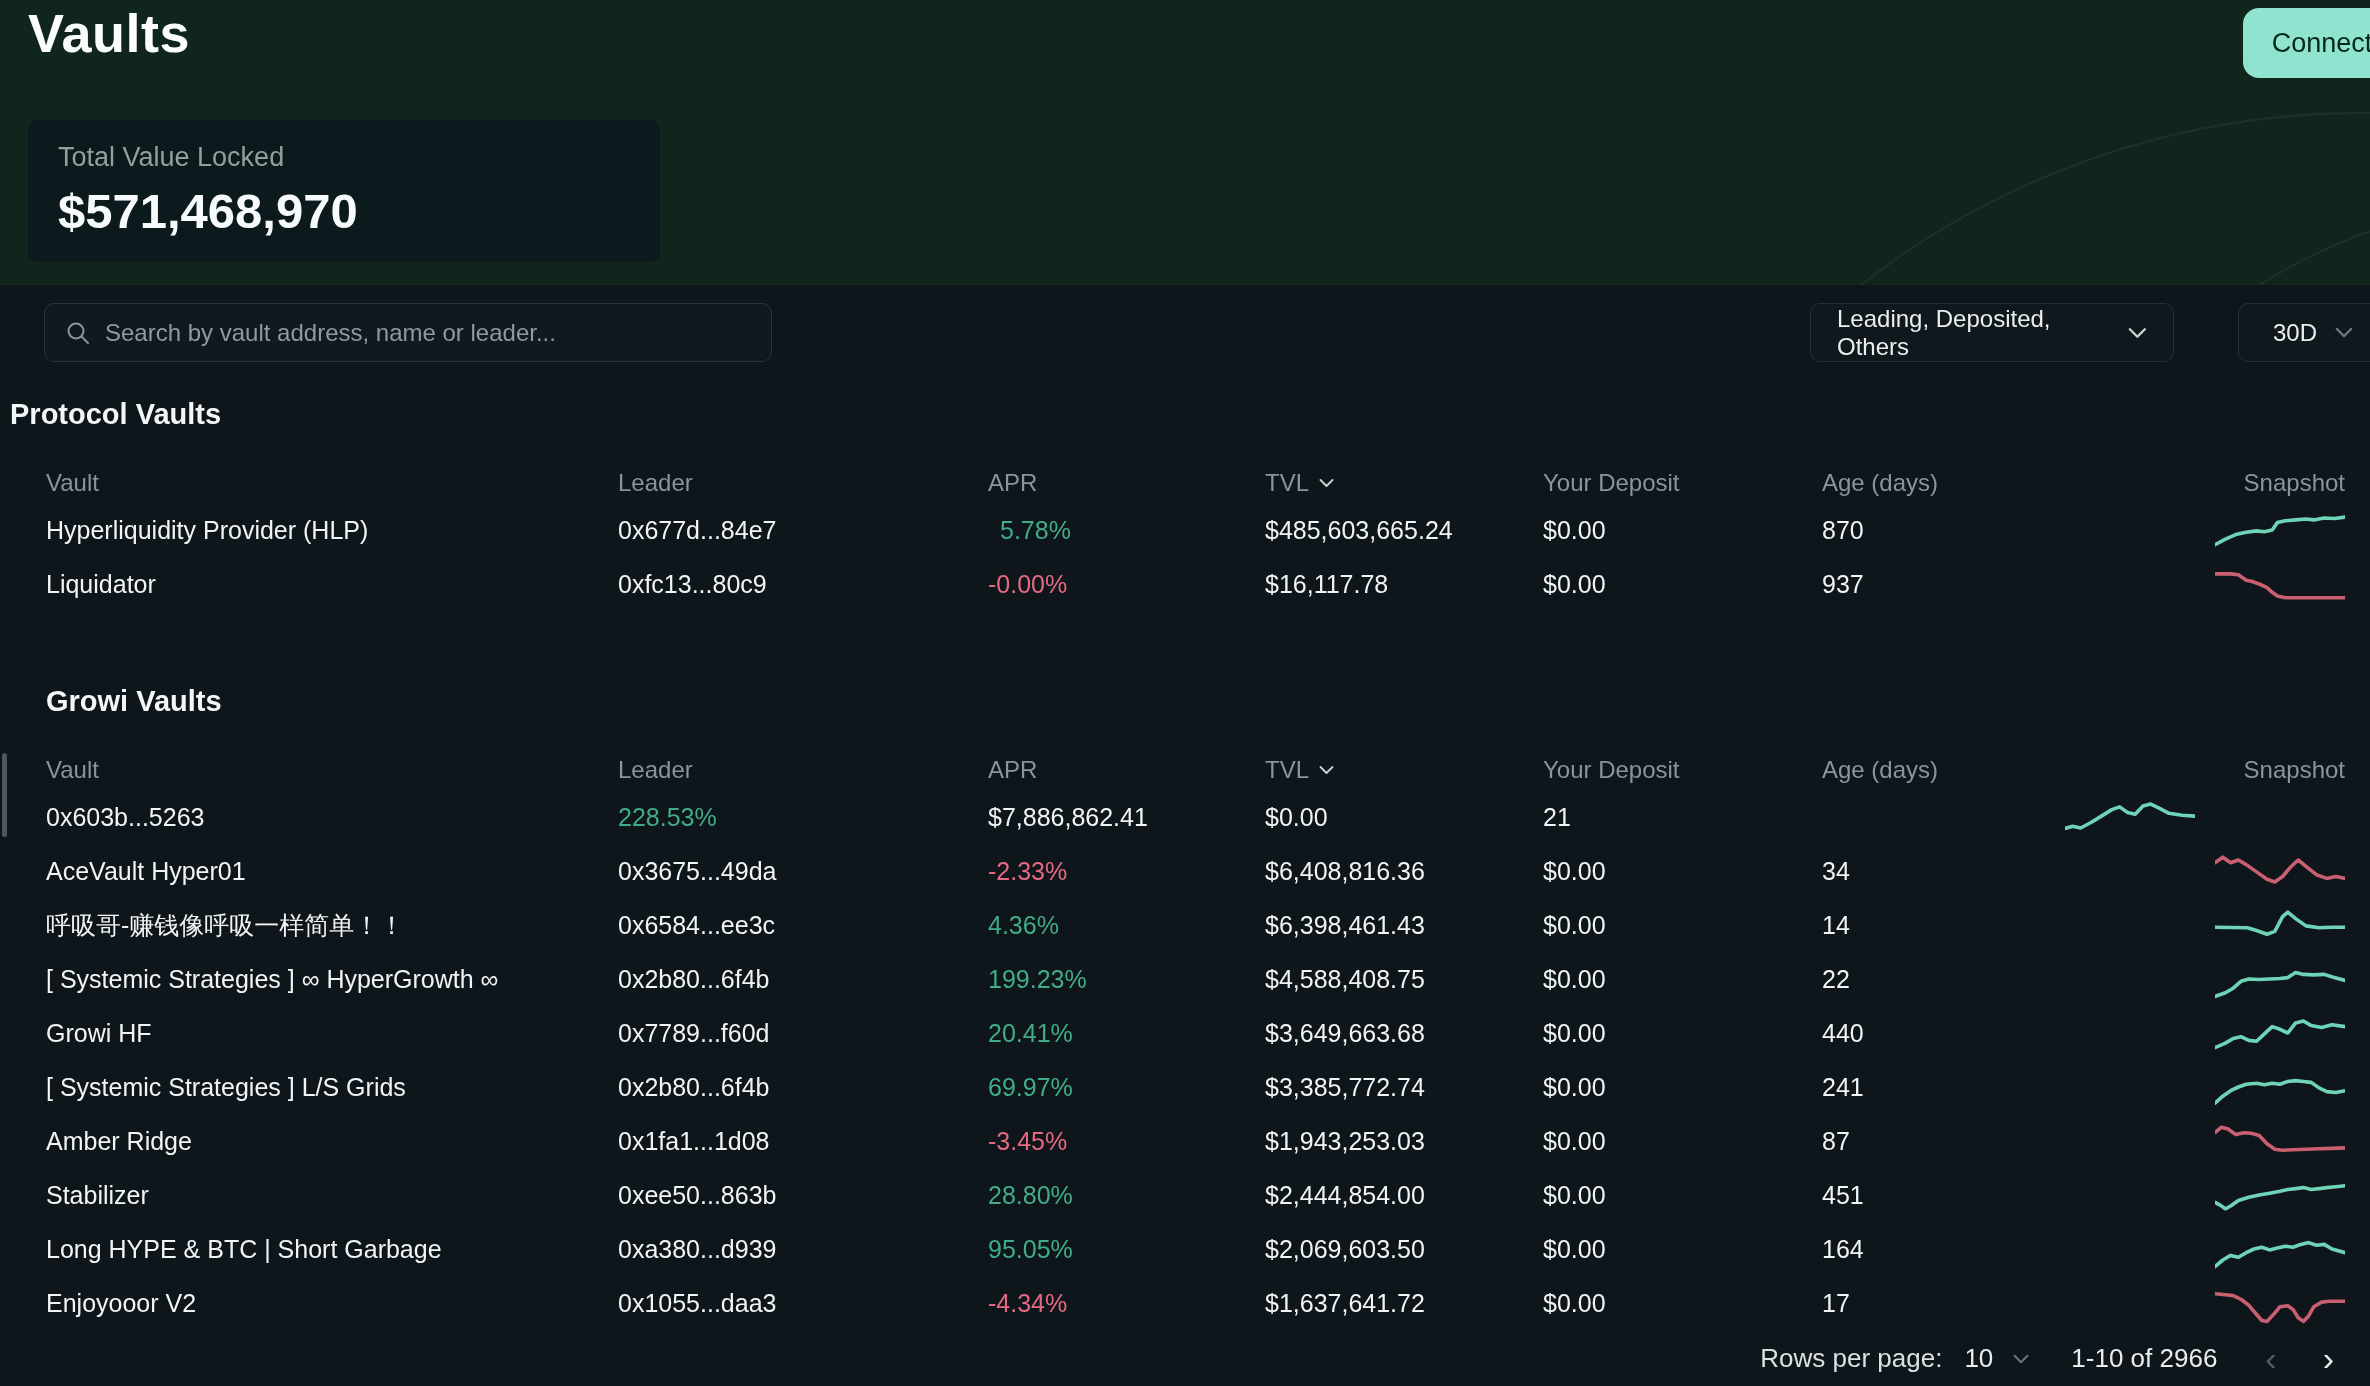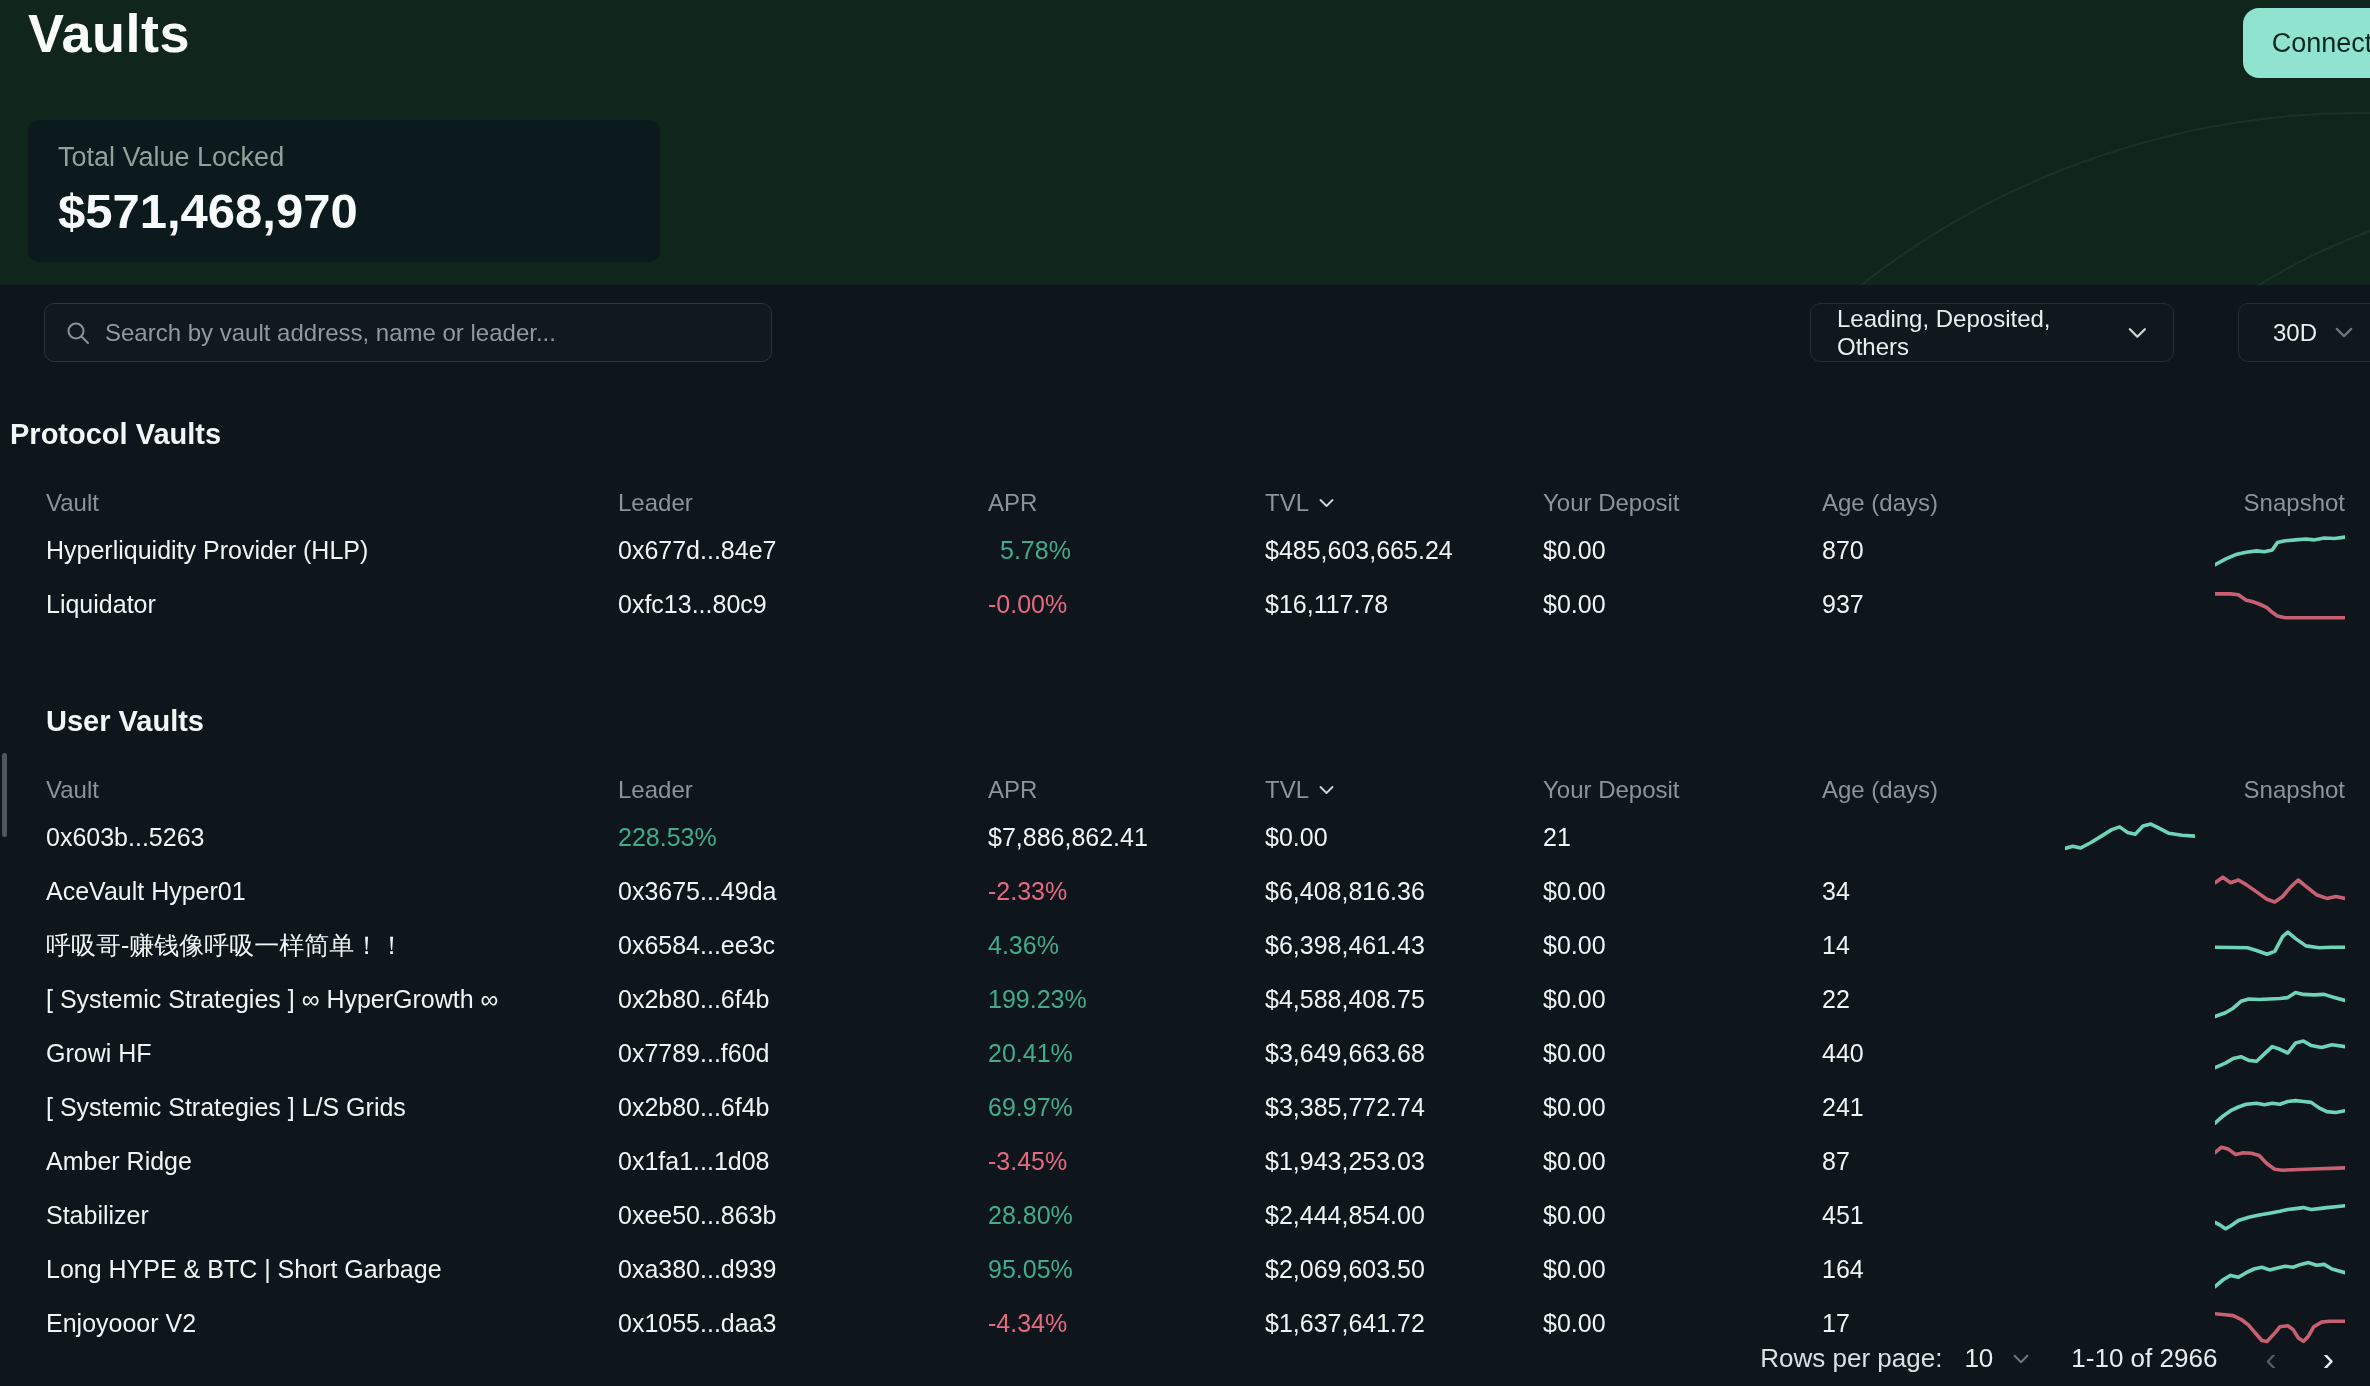--- a/index.html
+++ b/index.html
@@ -35,21 +35,21 @@
   .search-box input { flex:1; background:transparent; border:none; outline:none;
                       font-size:24px; color:#dfe5e6; font-family:inherit; }
   .search-box input::placeholder { color:#8f999e; }
   .dd { display:flex; align-items:center; justify-content:center; gap:18px; height:59px;
         border:1px solid #272f36; border-radius:10px; background:#10171d;
         font-size:24px; color:#e9eeee; cursor:pointer; padding:0 26px; }
   .dd-filter { margin-left:auto; width:364px; }
   .dd-period { margin-left:24px; width:150px; margin-right:-18px; }
 
   .section-heading { font-size:29px; font-weight:600; color:#f2f6f6; padding-left:46px; }
-  .h-protocol { margin-top:56px;padding-left:10px; }
+  .h-protocol { margin-top:36px;padding-left:10px; }
   .h-user { margin-top:74px; }
 
   .vtable { padding:0 25px 0 46px; }
   .vrow { display:grid;
           grid-template-columns:572px 370px 277px 278px 279px 373px 150px;
           align-items:center; height:54px; font-size:25px; }
   .vrow.head { height:40px; margin-top:32px; color:#8b9499; font-size:24px; }
   .vrow.head .cell { display:flex; align-items:center; gap:10px; cursor:pointer; }
   .cell.snap { justify-self:end; text-align:right; }
   .c-name,.c-leader,.c-tvl,.c-dep,.c-age { color:#f0f4f4; }
@@ -153,21 +153,21 @@
     <div class="cell c-age">937</div>
     <div class="cell snap">
       <svg class="sparkline" width="130" height="46" viewBox="0 0 130 46">
         <polyline fill="none" stroke-width="3.6" stroke-linecap="round" stroke-linejoin="round" points="0.0,12.9 15.6,12.9 23.4,13.8 31.2,19.3 36.4,20.2 44.2,23.0 52.0,26.7 57.2,31.3 62.4,35.0 70.2,36.8 80.6,36.8 130.0,36.8" stroke="#c96072"></polyline>
       </svg>
     </div>
   </div>
 </div>
   </div>
 
-  <h2 class="section-heading h-user">User Vaults</h2>
+  <h2 class="section-heading h-user">Growi Vaults</h2>
   <div class="vtable">
     <div class="vrow head">
       <div class="cell">Vault</div>
       <div class="cell">Leader</div>
       <div class="cell">APR</div>
       <div class="cell">
         <span>TVL</span>
         <svg width="15" height="10" viewBox="0 0 20 12">
           <path class="chev" d="M2 2 L10 10 L18 2"></path>
         </svg>

